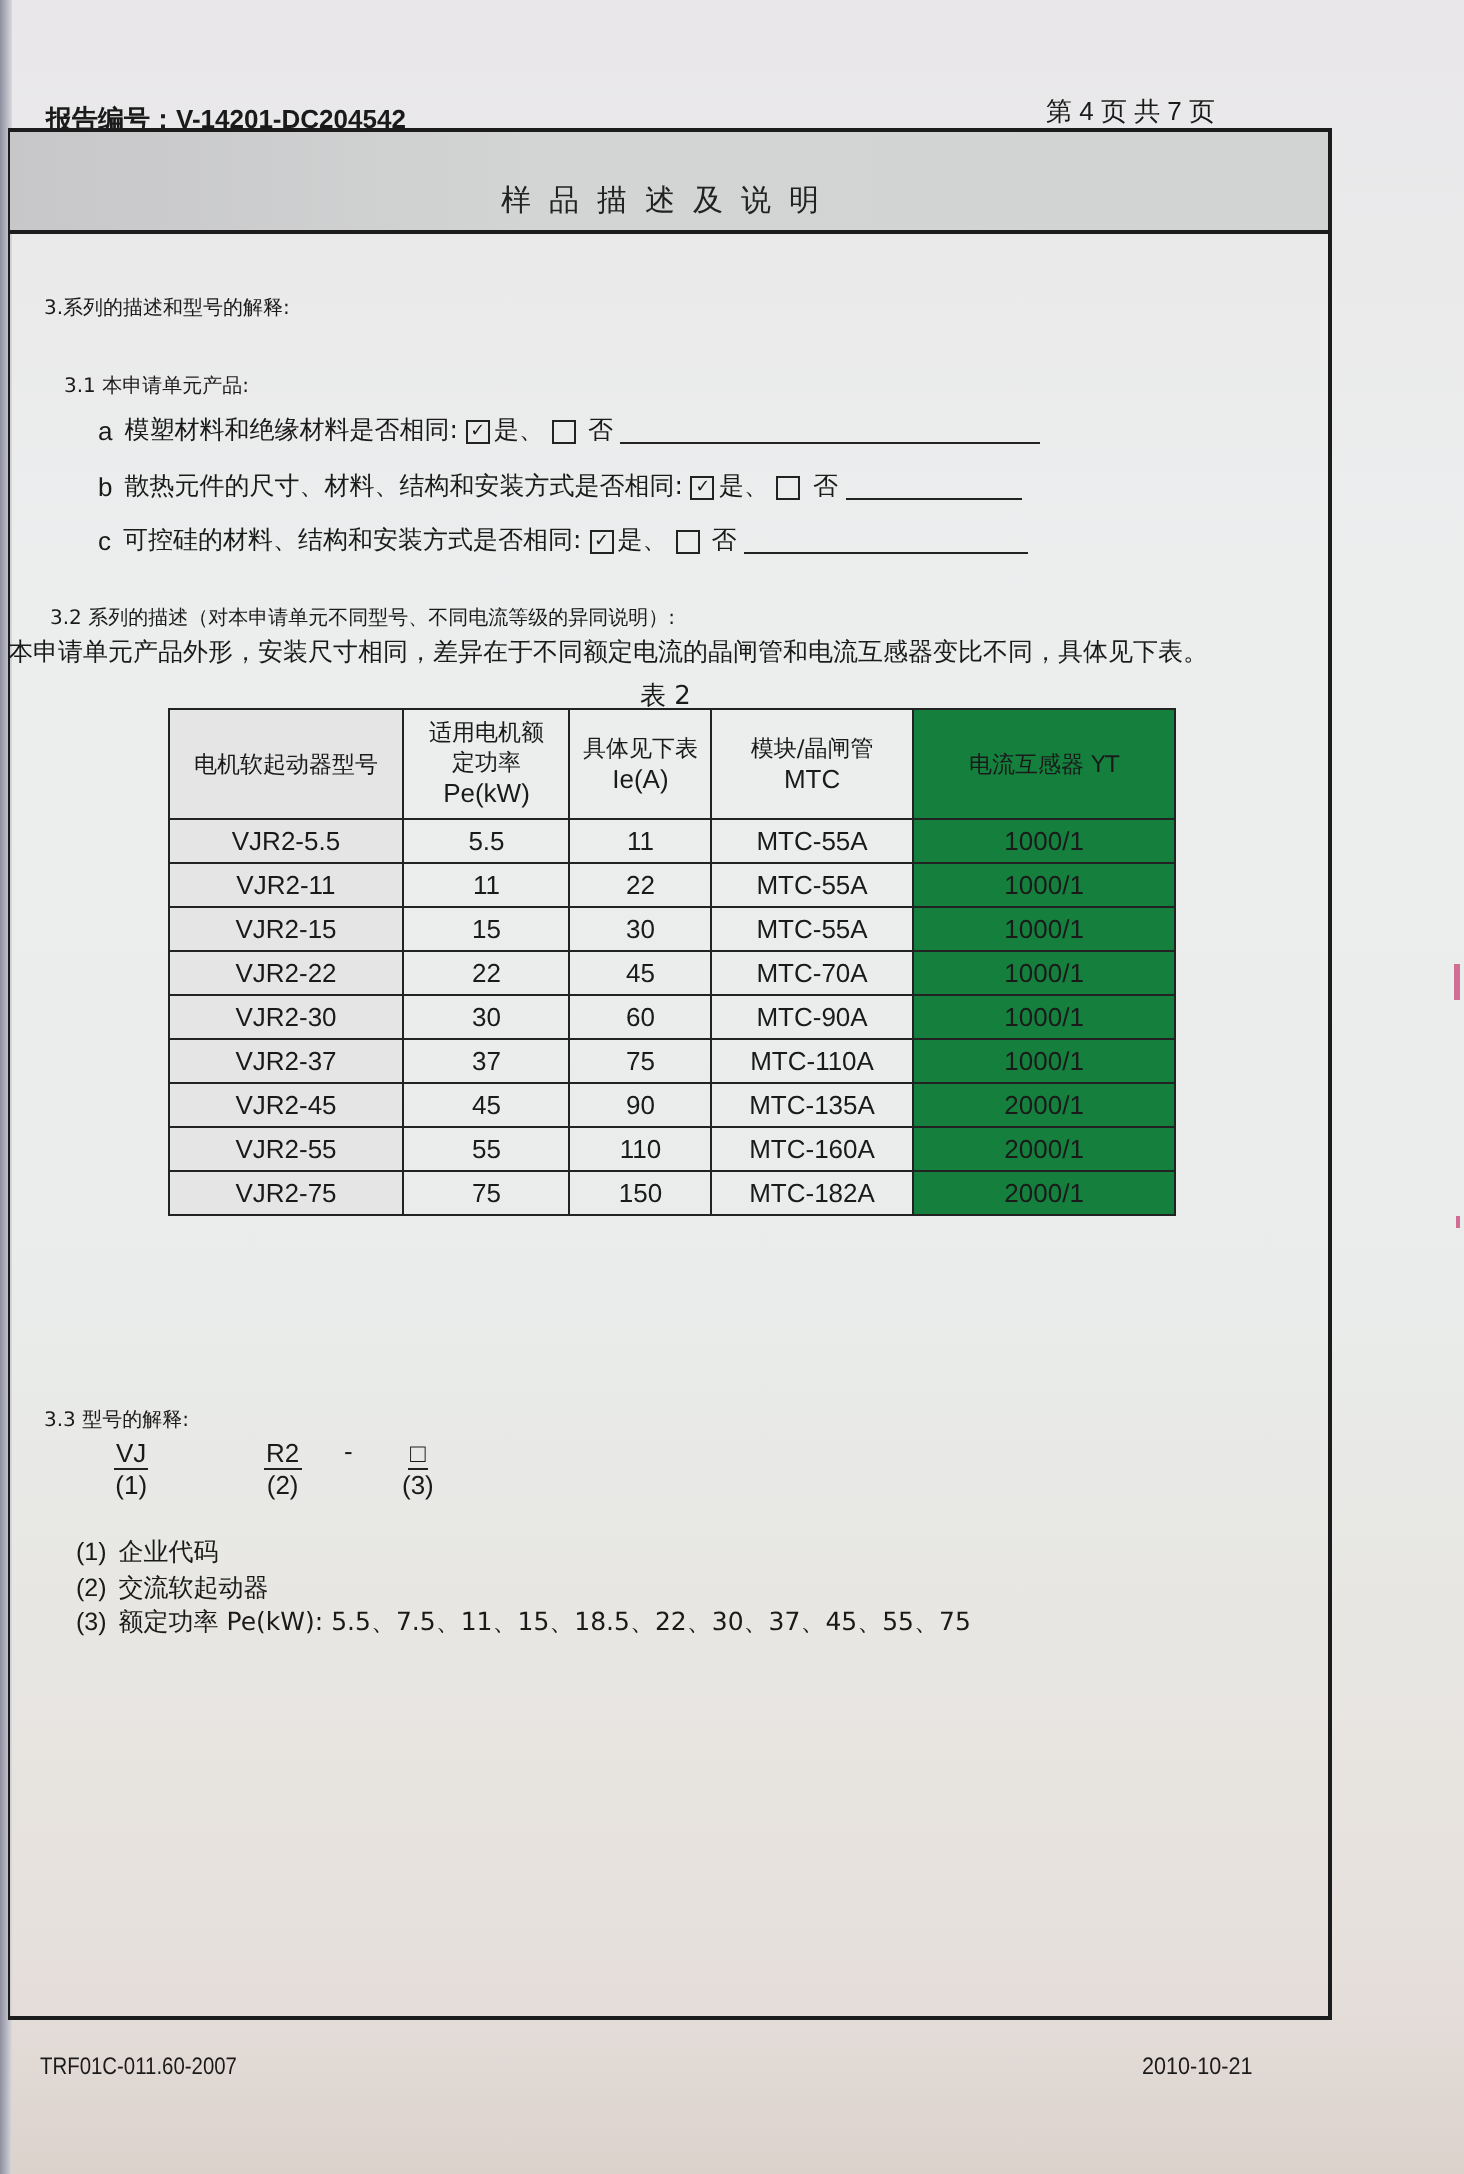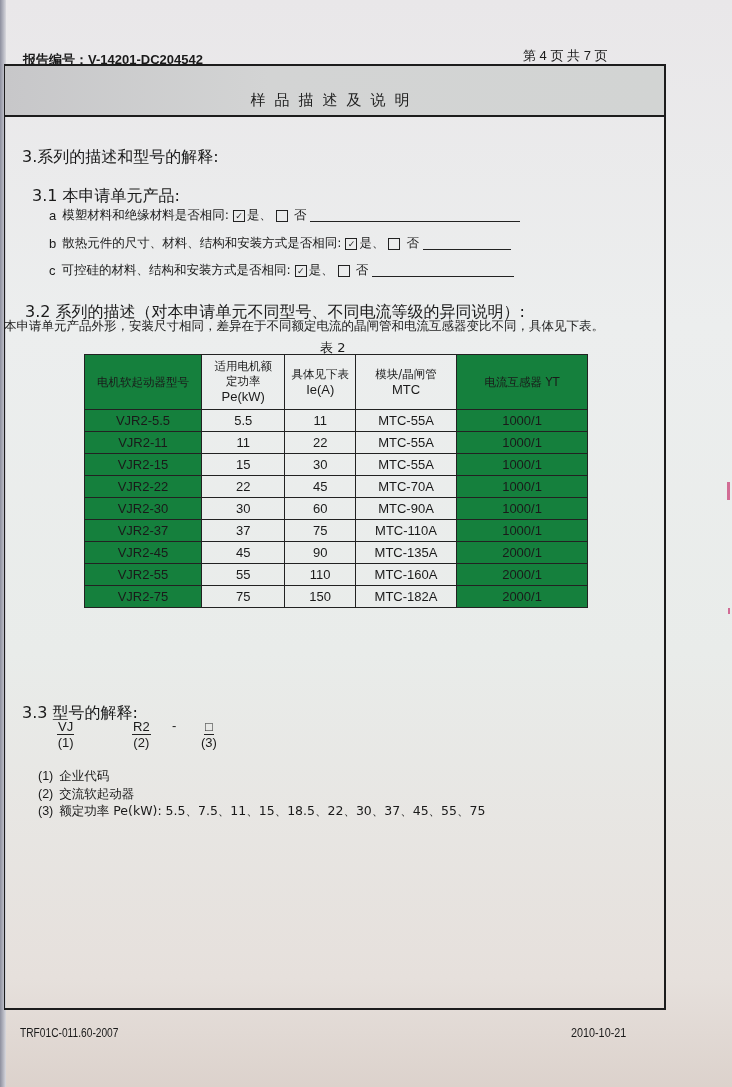--- a/index.html
+++ b/index.html
@@ -21,21 +21,21 @@
   }
   .title-band {
     position: absolute; left: 0; top: 0; right: 0; height: 49px;
     background: linear-gradient(90deg, #c7c7c9 0%, #d3d4d4 40%, #d2d4d3 100%);
     border-bottom: 2px solid #1c1c1c;
     display: flex; align-items: center; justify-content: center;
   }
   .title-band span {
     font-family: "DejaVu Serif", serif; font-size: 15px; letter-spacing: 9px; color: #222; margin-top: 19px;
   }
-  .txt { position: absolute; font-size: 16px; white-space: nowrap; font-family: "DejaVu Sans", sans-serif; }
+  .txt { position: absolute; font-size: 10px; white-space: nowrap; font-family: "DejaVu Sans", sans-serif; }
   .sec3 { left: 22px; top: 147px; }
   .sec31 { left: 32px; top: 186px; }
   .q-row { position: absolute; left: 49px; font-size: 12.5px; white-space: nowrap; display: flex; align-items: center; font-family: "DejaVu Sans", sans-serif; }
   .q-row .letter { font-family: "Liberation Sans", sans-serif; font-size: 13px; margin-right: 6px; }
   .q-row .box { display: inline-block; width: 10px; height: 10px; border: 1px solid #222; margin: 0 2px 0 4px; position: relative; font-size: 9px; line-height: 10px; text-align: center; }
   .q-row .line { display: inline-block; border-bottom: 1px solid #222; height: 12px; margin-left: 4px; }
   .q-a { top: 207px; }
   .q-b { top: 235px; }
   .q-c { top: 262px; }
   .sec32 { left: 25px; top: 302px; }
@@ -43,21 +43,21 @@
   .table-caption { left: 320px; top: 339px; font-size: 13px; }
   table.spec {
     position: absolute; left: 84px; top: 354px; width: 504px;
     border-collapse: collapse; font-size: 13px;
   }
   table.spec td {
     border: 1px solid #222; text-align: center; padding: 0; height: 21px;
   }
   table.spec tr.head td { height: 54px; font-size: 11.5px; line-height: 15px; font-family: "DejaVu Sans", sans-serif; }
   table.spec tr.head td .en { font-family: "Liberation Sans", sans-serif; font-size: 13px; }
-  table.spec td.c1 { width: 117px; background: #15803d; }
+  table.spec td.c1 { width: 117px; background: #e5e5e5; }
   table.spec td.c2 { width: 83px; }
   table.spec td.c3 { width: 70px; }
   table.spec td.c4 { width: 101px; }
   table.spec td.c5 { width: 131px; background: #15803d; }
   .sec33 { left: 22px; top: 703px; }
   .model-part { position: absolute; text-align: center; font-size: 13px; line-height: 15px; }
   .model-part .code { display: inline-block; border-bottom: 1px solid #222; padding: 0 1px; }
   .dash { position: absolute; left: 172px; top: 718px; font-size: 13px; }
   .legend-item { position: absolute; left: 38px; font-size: 12.5px; font-family: "DejaVu Sans", sans-serif; white-space: nowrap; }
   .legend-item .num { font-family: "Liberation Sans", sans-serif; margin-right: 6px; }

